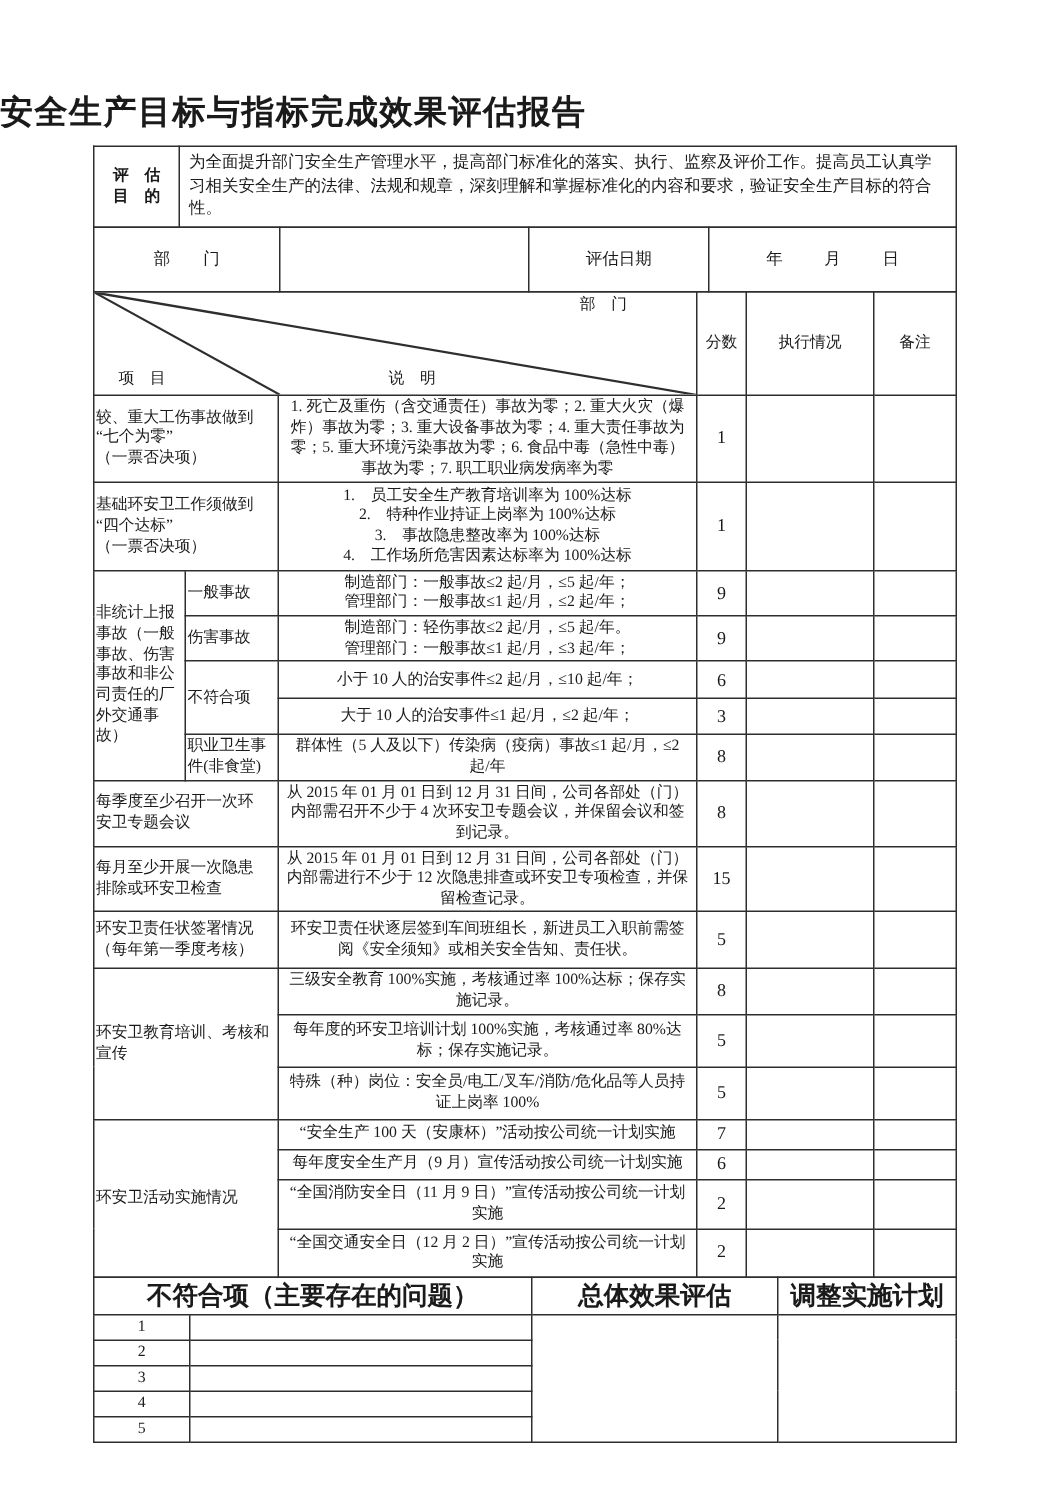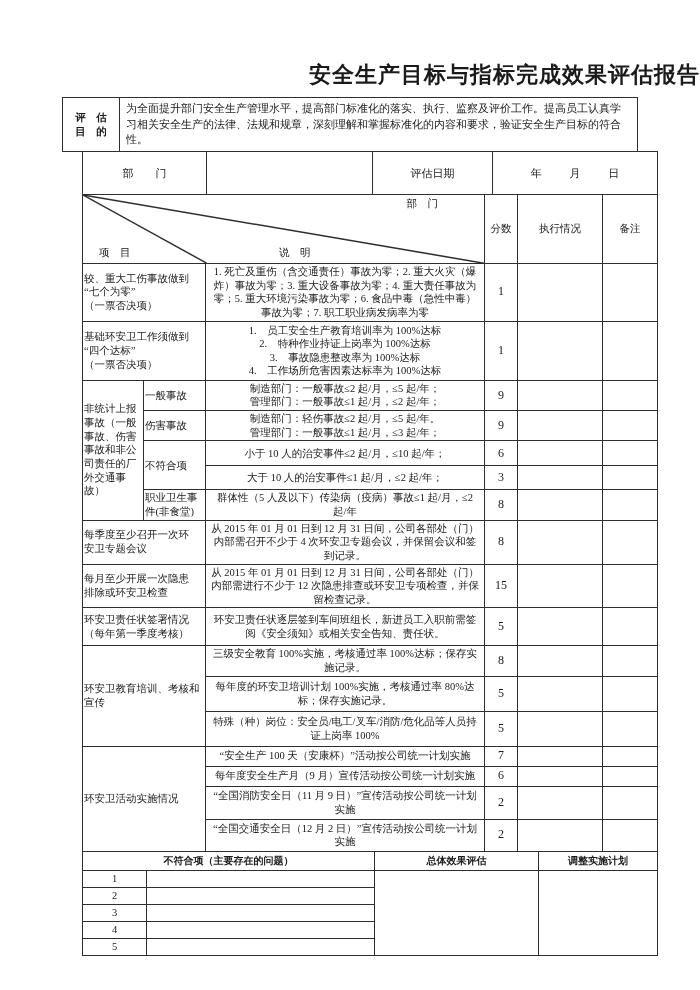--- a/index.html
+++ b/index.html
@@ -3,26 +3,26 @@
 <meta charset="utf-8">
 <style>
   html,body{margin:0;padding:0;}
   body{
     width:700px;height:990px;background:#ffffff;
     font-family:"Liberation Serif","DejaVu Serif",serif;
     color:#1a1a1a;
   }
   .page{position:relative;width:700px;height:990px;background:#fff;overflow:hidden;}
   .doc-title{
-    margin:60px 0 7px 0;text-align:right;
+    margin:60px 0 7px 0;text-align:left;
     font-size:22px;font-weight:bold;letter-spacing:1px;
   }
   .tbl-wrap{width:576px;margin-left:62px;}
   table{border-collapse:collapse;table-layout:fixed;width:575px;}
-  table + table{margin-top:-1px;margin-left:20px;}
+  table + table{margin-top:-1px;}
   td{
     border:1px solid #2e2e2e;
     font-size:10.5px;line-height:1.3;
     padding:1px 3px;vertical-align:middle;
     white-space:pre-line;overflow:hidden;
     word-break:break-all;
   }
   .c{text-align:center;}
   .lbl{text-align:left;vertical-align:middle;padding:1px 1px;}
   .desc{text-align:center;padding:1px 4px;}
@@ -32,21 +32,21 @@
   .info-lbl{text-align:center;font-size:11px;}
   .date-cell{padding:0 10px;}
   .date-flex{display:flex;justify-content:space-evenly;align-items:center;font-size:11px;}
   .diag-cell{position:relative;padding:0;}
   .diag-svg{position:absolute;left:0;top:0;width:100%;height:100%;}
   .diag-svg line{stroke:#2e2e2e;stroke-width:1;}
   .diag-lab{position:absolute;font-size:10.5px;letter-spacing:0;}
   .diag-dept{top:2px;right:46px;}
   .diag-item{bottom:3px;left:16px;}
   .diag-desc{bottom:3px;left:196px;text-align:center;}
-  .foot-head{font-weight:bold;text-align:center;font-size:10px;}
+  .foot-head{font-weight:bold;text-align:center;font-size:17px;}
   .num{text-align:center;font-size:10.5px;}
 </style>
 </head>
 <body>
 
 <div class="page">
 
   <div class="doc-title">安全生产目标与指标完成效果评估报告</div>
 
   <div class="tbl-wrap">

